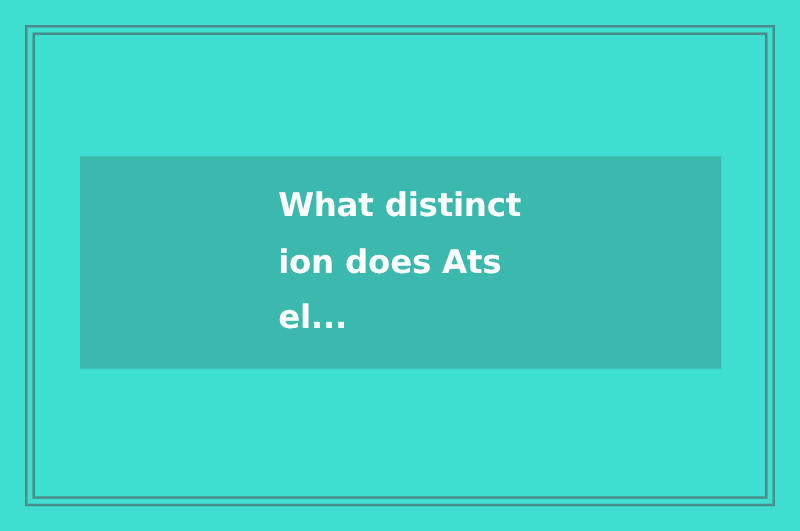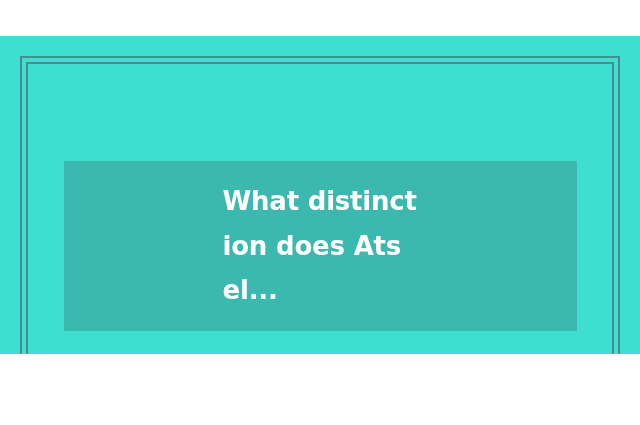--- a/index.html
+++ b/index.html
@@ -8,24 +8,23 @@
     padding: 0;
   }
 
   body {
     font-family: "DejaVu Sans", sans-serif;
   }
 
   .canvas {
     position: relative;
     width: 640px;
-    height: 318px;
+    height: 425px;
     overflow: hidden;
     background: #3edfd0;
-    margin-top: 36px;
   }
 
   
   .frame-outer {
     position: absolute;
     left: 20px;
     top: 20px;
     width: 600px;
     height: 385px;
     box-sizing: border-box;

